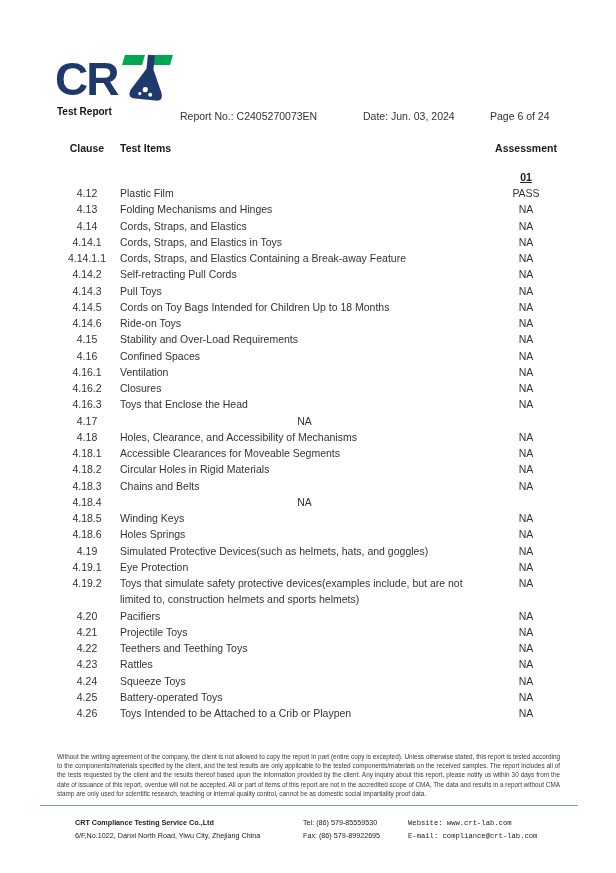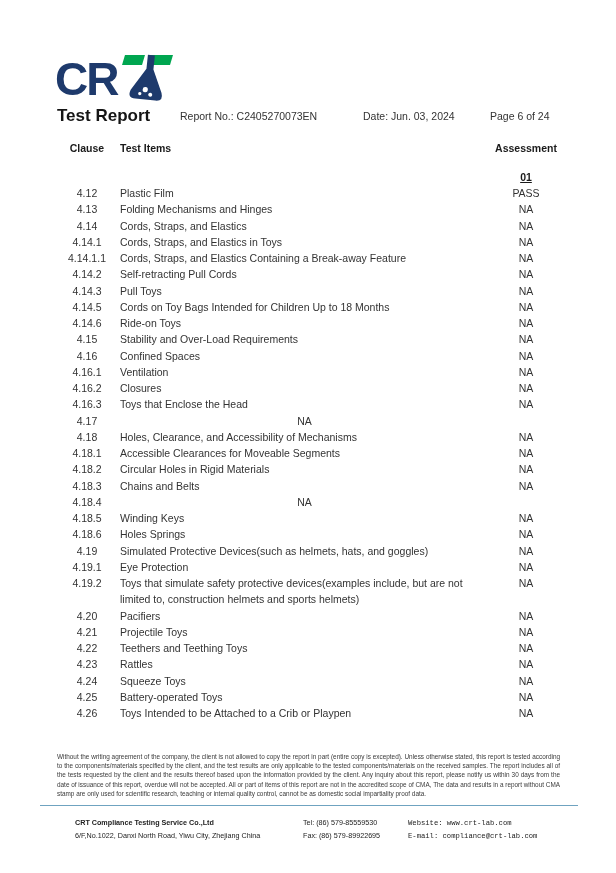--- a/index.html
+++ b/index.html
@@ -7,21 +7,21 @@
     position:relative;width:616px;height:873px;background:#ffffff;
     font-family:"Liberation Sans",sans-serif;color:#333;overflow:hidden;
   }
   
   .logo-cr{
     position:absolute;left:55px;top:56px;font-size:46px;font-weight:bold;
     color:#1e3a6c;letter-spacing:-2px;line-height:1;
   }
   .logo-flask{position:absolute;left:121px;top:54px;width:56px;height:52px;}
   
-  .hdr-title{position:absolute;left:57px;top:106px;font-size:17px;font-weight:bold;color:#151515;}
+  .hdr-title{position:absolute;left:57px;top:106px;font-size:10px;font-weight:bold;color:#151515;}
   .hdr-item{position:absolute;top:110px;font-size:10.5px;color:#333;}
   .hdr-repno{left:180px;}
   .hdr-date{left:363px;}
   .hdr-page{left:490px;}
   
   .ttable{position:absolute;left:57px;top:141px;width:503px;font-size:10.5px;color:#333;}
   .trow{display:grid;grid-template-columns:60px 375px 1fr;}
   .trow .c-clause{text-align:center;}
   .trow .c-item{padding-left:3px;}
   .trow .c-assess{text-align:center;}

